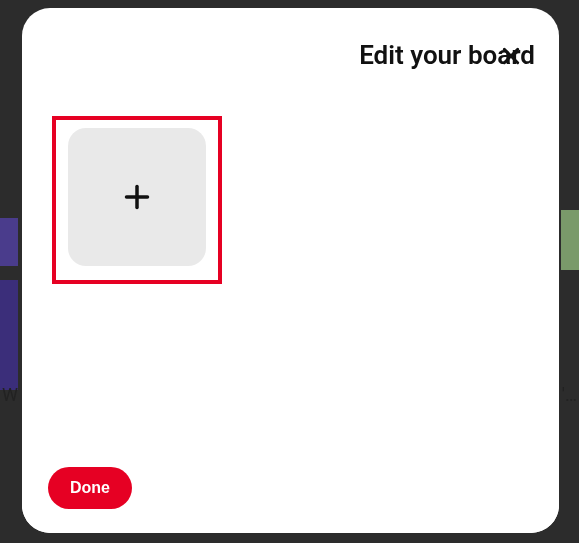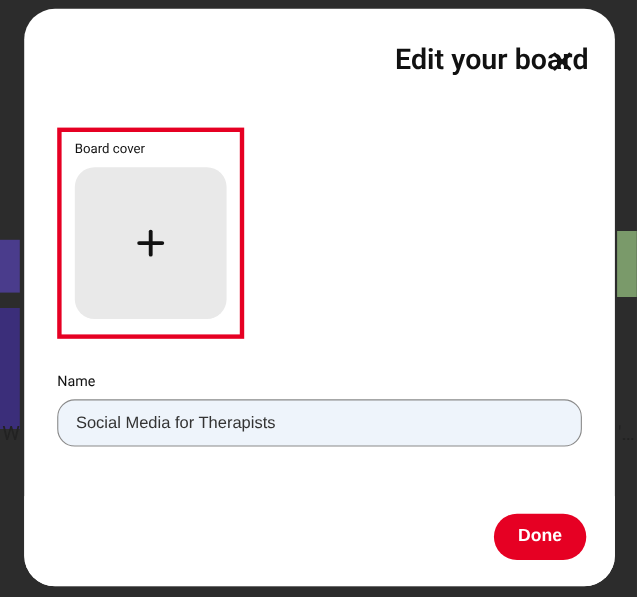--- a/index.html
+++ b/index.html
@@ -151,21 +151,21 @@
       font-size: 15px;
       border: 1px solid #8a8a8a;
       border-radius: 16px;
       background: #eef4fb;
       color: #333;
       outline: none;
     }
     .modal-footer {
       padding: 16px 26px 24px 26px;
       display: flex;
-      justify-content: flex-end;
+      justify-content: flex-start;
       background: #fff;
     }
     .done-btn {
       background: #e60023;
       color: #fff;
       border: none;
       padding: 12px 22px;
       border-radius: 24px;
       font-size: 16px;
       font-weight: 600;
@@ -192,32 +192,27 @@
     <div class="close-btn" aria-label="Close">
       <svg viewBox="0 0 24 24" fill="none" stroke="#111" stroke-width="3.5" stroke-linecap="round">
         <line x1="4" y1="4" x2="20" y2="20"></line>
         <line x1="20" y1="4" x2="4" y2="20"></line>
       </svg>
     </div>
   </div>
 
   <div class="modal-body">
     <div class="cover-section">
-      <div class="section-label">Board cover</div>
       <div class="cover-tile" aria-label="Add cover">
         <svg viewBox="0 0 24 24" fill="none" stroke="#111" stroke-width="3" stroke-linecap="round">
           <line x1="12" y1="3" x2="12" y2="21"></line>
           <line x1="3" y1="12" x2="21" y2="12"></line>
         </svg>
       </div>
     </div>
 
-    <div class="name-section">
-      <label class="name-label">Name</label>
-      <input class="name-input" type="text" value="Social Media for Therapists" style="">
-    </div>
     <div class="spacer"></div>
   </div>
 
   <div class="modal-footer">
     <button class="done-btn">Done</button>
   </div>
 </div>
 
 </body></html>

